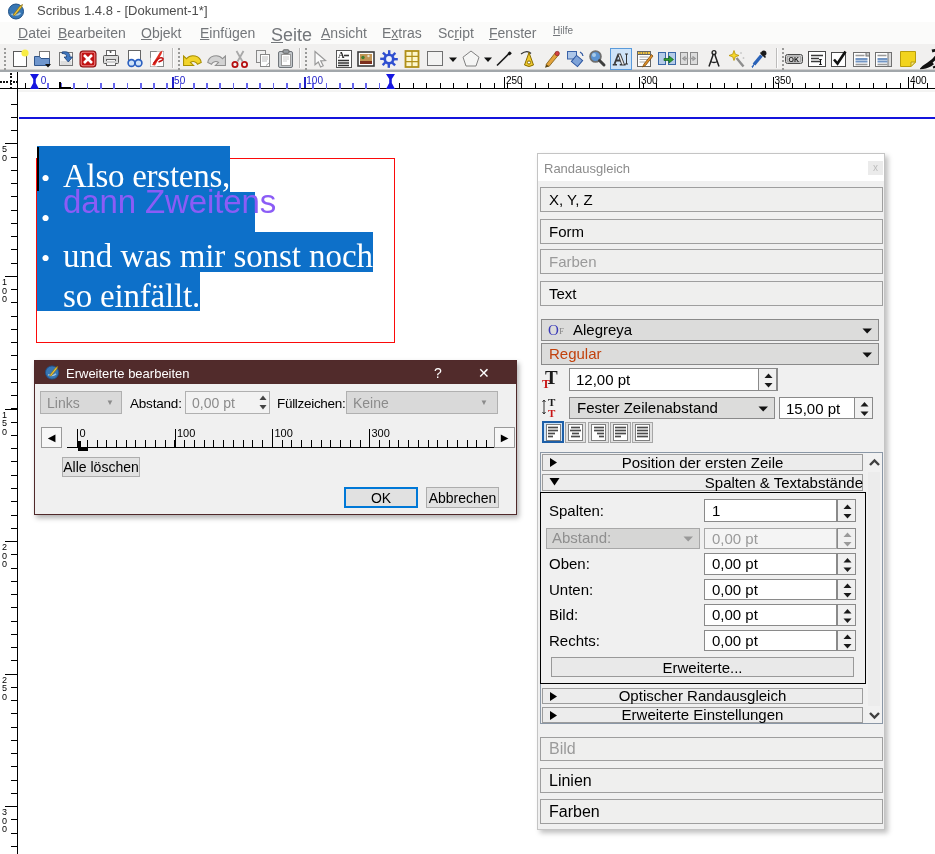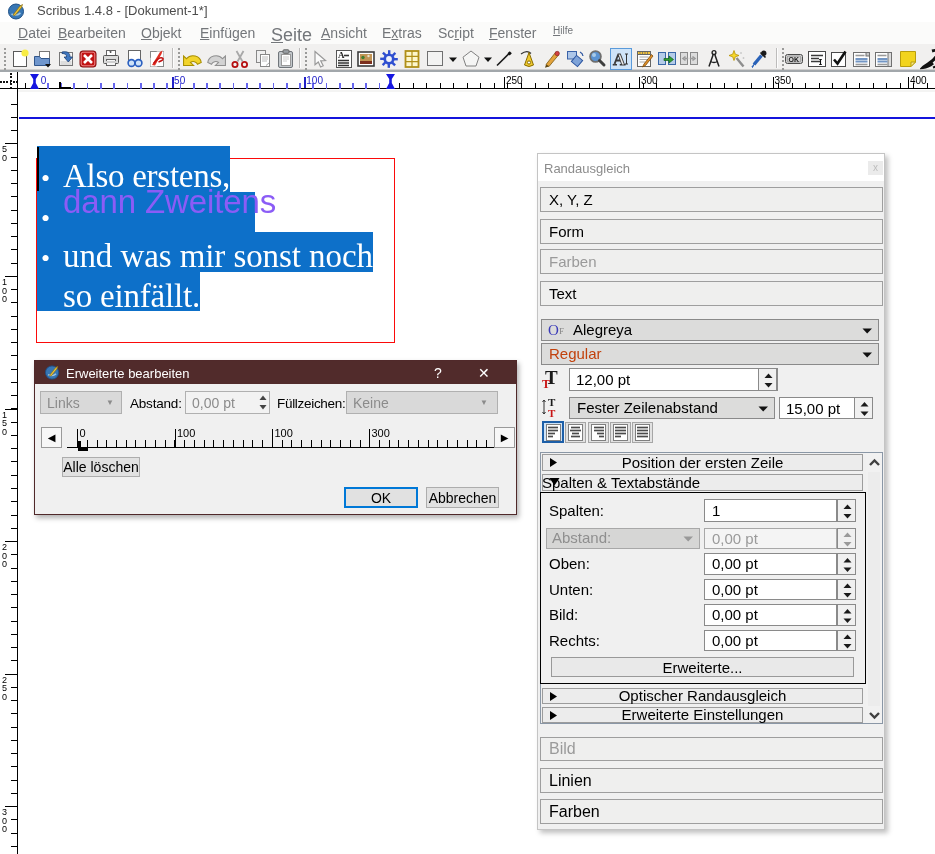--- a/index.html
+++ b/index.html
@@ -781,21 +781,21 @@
       <path d="M1 1 L8 5.5 L1 10 Z" fill="#000"></path>
     </svg>
   </div>
 <div style="position:absolute;left:542px;top:454px;width:321px;height:17px;line-height:17px;font-size:15px;color:#000;text-align:center;">Position der ersten Zeile</div>
 <div style="position:absolute;left:542px;top:474px;width:321px;height:17px;background:#ececec;border:1px solid #9c9c9c;"></div>
 <div style="position:absolute;left:549px;top:477px;">
     <svg width="11" height="9">
       <path d="M0.5 1 L10.5 1 L5.5 8.5 Z" fill="#000"></path>
     </svg>
   </div>
-<div style="position:absolute;left:542px;top:474px;width:321px;height:17px;line-height:17px;font-size:15px;color:#000;text-align:left;">Spalten &amp; Textabstände</div>
+<div style="position:absolute;left:542px;top:474px;width:321px;height:17px;line-height:17px;font-size:15px;color:#000;text-align:right;">Spalten &amp; Textabstände</div>
 <div style="position:absolute;left:540px;top:492px;width:326px;height:192px;background:#f0f0f0;border:1.5px solid #000;"></div>
 <div style="position:absolute;left:549px;top:499px;height:23px;line-height:23px;font-size:15px;color:#000;">Spalten:</div>
 <div style="position:absolute;left:704px;top:499px;width:133px;height:23px;background:#fff;border:1px solid #8a8a8a;"></div>
 <div style="position:absolute;left:712px;top:499px;height:23px;line-height:23px;font-size:15px;color:#000;">1</div>
 <div style="position:absolute;left:837px;top:499px;width:19px;height:23px;background:#f0f0f0;border:1px solid #8a8a8a;">
     <svg width="19" height="23">
       <path d="M5.5 9.0 L13.5 9.0 L9.5 4.5 Z" fill="#1a1a1a"></path>
       <path d="M5.5 14.0 L13.5 14.0 L9.5 18.5 Z" fill="#1a1a1a"></path>
     </svg>
   </div>

